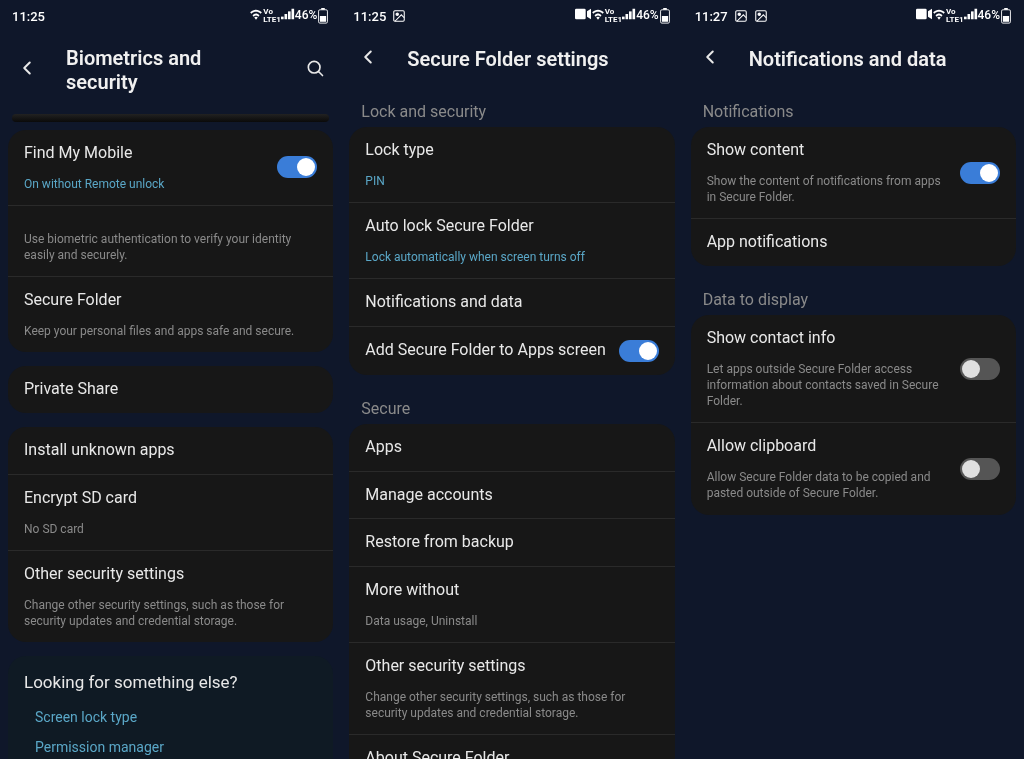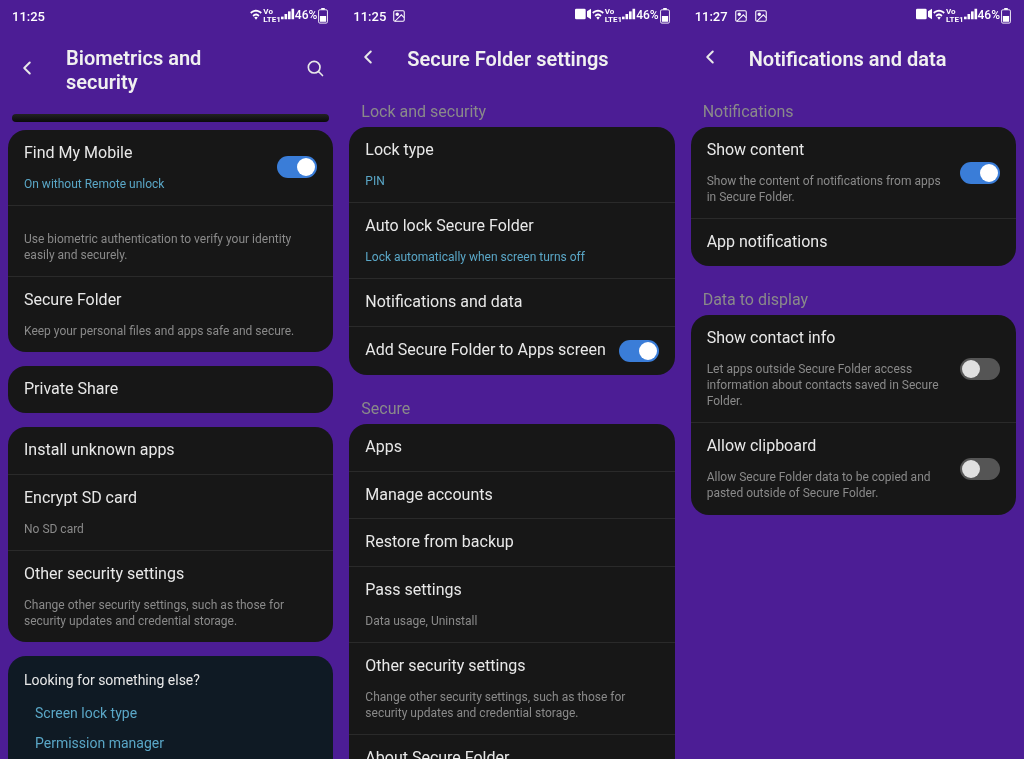--- a/index.html
+++ b/index.html
@@ -8,21 +8,21 @@
     font-family: -apple-system, BlinkMacSystemFont, "Segoe UI", Roboto, sans-serif;
     color: #e8e8e8;
     width: 1024px;
     height: 759px;
     display: flex;
     overflow: hidden;
   }
   .phone {
     width: 341.33px;
     height: 759px;
-    background: #4c1d95;
+    background: #0f172a;
     position: relative;
     display: flex;
     flex-direction: column;
   }
   .status-bar {
     height: 28px;
     display: flex;
     justify-content: space-between;
     align-items: center;
     padding: 4px 12px 0;
@@ -101,21 +101,21 @@
     width: 18px;
     height: 18px;
     border-radius: 50%;
     background: #fff;
     top: 2px;
   }
   .toggle.on .knob { right: 2px; }
   .toggle.off .knob { left: 2px; background: #e0e0e0; }
 
   .looking-title {
-    font-size: 14px;
+    font-size: 17px;
     color: #e8e8e8;
     padding: 16px 16px 10px;
   }
   .link-item {
     font-size: 14px;
     color: #5aa7c7;
     padding: 7px 16px;
     margin-left: 11px;
   }
   .card.dark .link-item:last-child { padding-bottom: 16px; }
@@ -318,21 +318,21 @@
             <div class="row-title">Manage accounts</div>
           </div>
         </div>
         <div class="row">
           <div class="row-text">
             <div class="row-title">Restore from backup</div>
           </div>
         </div>
         <div class="row">
           <div class="row-text">
-            <div class="row-title">Pass settings</div>
+            <div class="row-title">More without</div>
             <div class="row-sub">Data usage, Uninstall</div>
           </div>
         </div>
         <div class="row">
           <div class="row-text">
             <div class="row-title">Other security settings</div>
             <div class="row-sub">Change other security settings, such as those for security updates and credential storage.</div>
           </div>
         </div>
         <div class="row">

